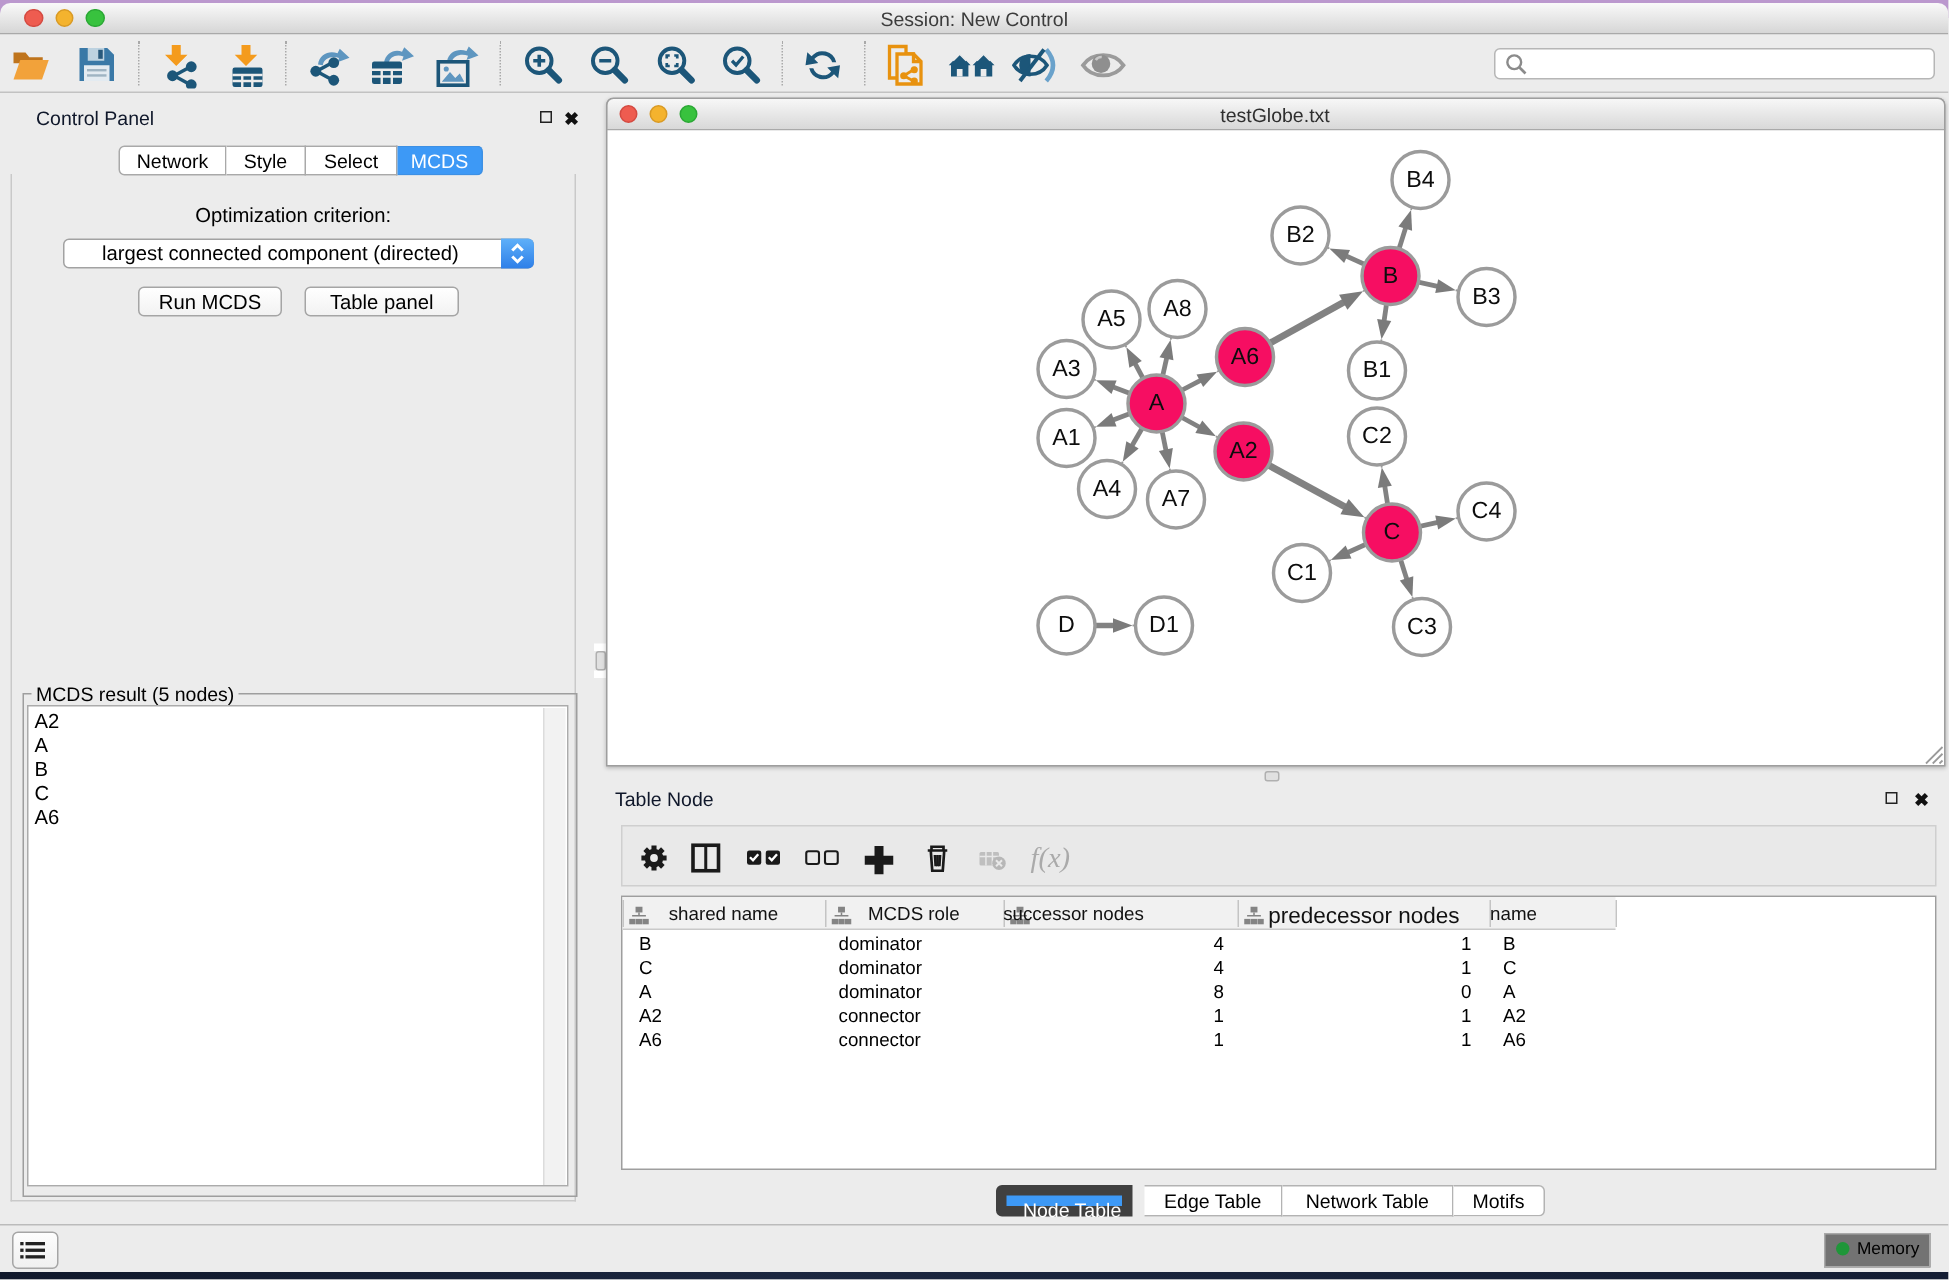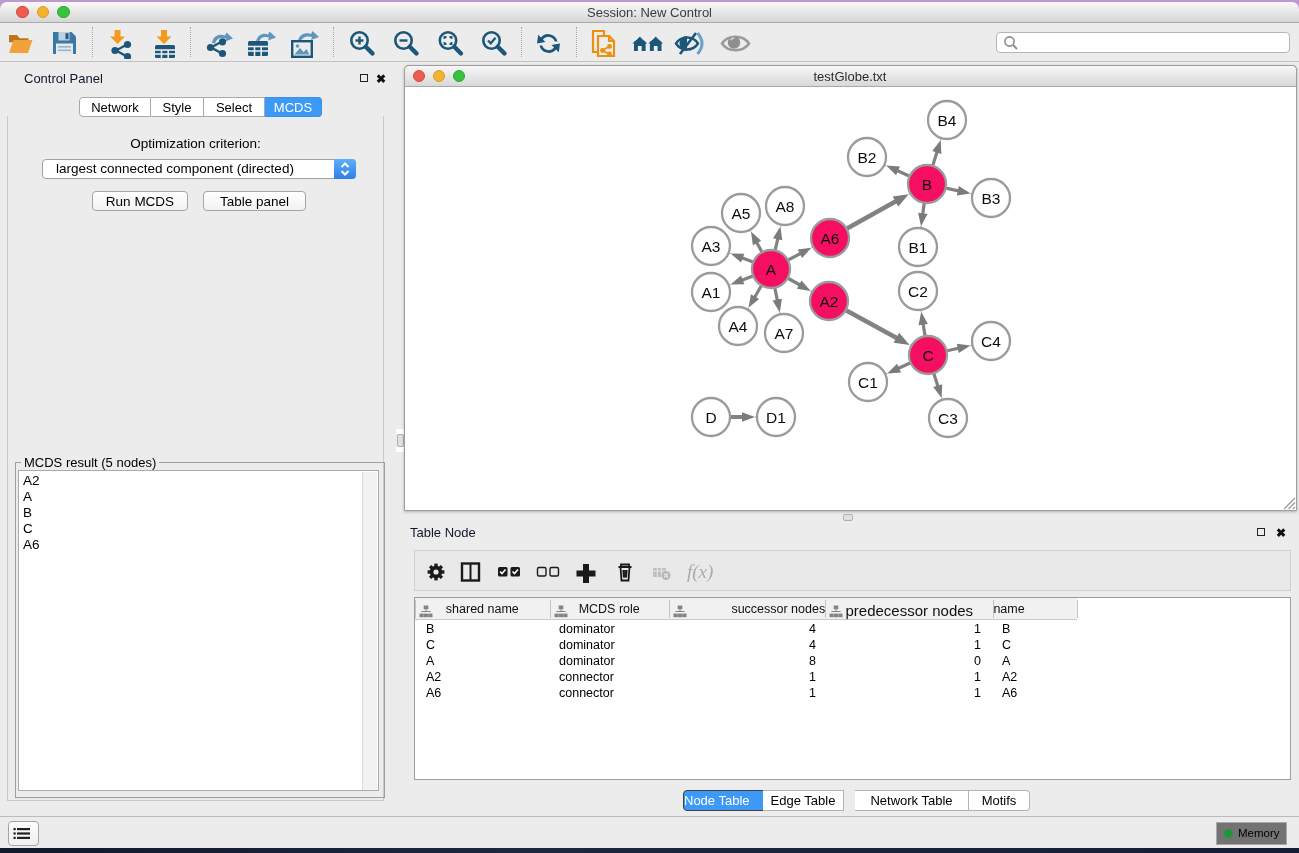--- a/index.html
+++ b/index.html
@@ -165,21 +165,21 @@
 <div class="abs minsq" style="left:360px;top:74px"></div>
 <div class="abs closex" style="left:376px;top:72px">✖</div>
 <div class="abs paneledge"></div>
 <div class="abs" style="left:79px;top:97px">
  <div class="tab" style="width:72px;border-left:1px solid #a9a9a9;border-radius:4px 0 0 4px">Network</div>
  <div class="tab" style="width:53px">Style</div>
  <div class="tab" style="width:61px">Select</div>
  <div class="tab" style="width:57px;background:#3d99f6;color:#fff;border-color:#3d90e4;border-radius:0 4px 4px 0">MCDS</div>
 </div>
 <div class="abs" style="left:0;top:136px;width:391px;text-align:center;font-size:13.5px;color:#000">Optimization criterion:</div>
-<div class="abs" style="left:42px;top:159px;width:314px;height:20px;background:#fff;border:1px solid #a2a2a2;border-radius:4px;font-size:13.5px;line-height:18px;padding-left:13px;color:#000">largest connected component (directed)
+<div class="abs" style="left:42px;top:159px;width:314px;height:20px;background:#fff;border:1px solid #a2a2a2;border-radius:4px;font-size:13.5px;line-height:18px;padding-left:25px;color:#000">largest connected component (directed)
  <div class="abs" style="right:-1px;top:-1px;width:22px;height:20px;background:linear-gradient(#5fb0f9,#2e7fe8);border-radius:0 4px 4px 0">
   <svg width="22" height="20" viewBox="0 0 22 20">
         <path d="M7.5 8 L11 4.5 L14.5 8 M7.5 12 L11 15.5 L14.5 12" fill="none" stroke="#fff" stroke-width="2"></path>
       </svg>
  </div>
 </div>
 <div class="abs btn" style="left:92px;top:191px;width:96px;height:20px;line-height:19px">Run MCDS</div>
 <div class="abs btn" style="left:203px;top:191px;width:103px;height:20px;line-height:19px">Table panel</div>
 <div class="abs" style="left:15px;top:462px;width:370px;height:336px;border:1px solid #9e9e9e"></div>
 <div class="abs grouplab" style="left:21px;top:455px">MCDS result (5 nodes)</div>
@@ -408,21 +408,21 @@
 <div class="abs" style="left:672.8px;top:602px"><svg width="14" height="13" viewBox="0 0 14 13" style="vertical-align:-2px">
       <g fill="#848484">
         <rect x="4.7" y="0.5" width="4.6" height="3.8"></rect>
         <rect x="6.5" y="4.3" width="1" height="2.2"></rect>
         <rect x="2.4" y="6" width="9.2" height="1"></rect>
         <rect x="0.5" y="8.6" width="4.2" height="3.6"></rect>
         <rect x="4.9" y="8.6" width="4.2" height="3.6"></rect>
         <rect x="9.3" y="8.6" width="4.2" height="3.6"></rect>
       </g>
     </svg></div>
-<div class="abs" style="left:668.8px;top:602px;width:156.4px;text-align:right;font-size:12.5px;color:#111">successor nodes</div>
+<div class="abs" style="left:668.8px;top:602px;width:156.4px;text-align:left;font-size:12.5px;color:#111">successor nodes</div>
 <div class="abs" style="left:825.2px;top:600px;width:1px;height:18px;background:#c4c4c4"></div>
 <div class="abs" style="left:829.2px;top:602px"><svg width="14" height="13" viewBox="0 0 14 13" style="vertical-align:-2px">
       <g fill="#848484">
         <rect x="4.7" y="0.5" width="4.6" height="3.8"></rect>
         <rect x="6.5" y="4.3" width="1" height="2.2"></rect>
         <rect x="2.4" y="6" width="9.2" height="1"></rect>
         <rect x="0.5" y="8.6" width="4.2" height="3.6"></rect>
         <rect x="4.9" y="8.6" width="4.2" height="3.6"></rect>
         <rect x="9.3" y="8.6" width="4.2" height="3.6"></rect>
       </g>
@@ -449,16 +449,16 @@
 <div class="abs" style="left:426px;top:669px;font-size:12.5px;line-height:16px;color:#000">A2</div>
 <div class="abs" style="left:559px;top:669px;font-size:12.5px;line-height:16px;color:#000">connector</div>
 <div class="abs" style="left:716px;top:669px;width:100px;text-align:right;font-size:12.5px;line-height:16px;color:#000">1</div>
 <div class="abs" style="left:881px;top:669px;width:100px;text-align:right;font-size:12.5px;line-height:16px;color:#000">1</div>
 <div class="abs" style="left:1002px;top:669px;font-size:12.5px;line-height:16px;color:#000">A2</div>
 <div class="abs" style="left:426px;top:685px;font-size:12.5px;line-height:16px;color:#000">A6</div>
 <div class="abs" style="left:559px;top:685px;font-size:12.5px;line-height:16px;color:#000">connector</div>
 <div class="abs" style="left:716px;top:685px;width:100px;text-align:right;font-size:12.5px;line-height:16px;color:#000">1</div>
 <div class="abs" style="left:881px;top:685px;width:100px;text-align:right;font-size:12.5px;line-height:16px;color:#000">1</div>
 <div class="abs" style="left:1002px;top:685px;font-size:12.5px;line-height:16px;color:#000">A6</div>
-<div class="abs" style="left:683px;top:790px;width:90.5px;height:21px;background:#3d99f6;color:#fff;border:1px solid #404040;border-radius:4px 0 0 4px;font-size:13px;line-height:20px;text-align:left">Node Table</div>
-<div class="abs" style="left:763.0px;top:790px;width:81px;height:21px;background:#fff;color:#000;border:1px solid #b3b3b3;border-left:none;font-size:13px;line-height:20px;text-align:center">Edge Table</div>
+<div class="abs" style="left:664px;top:790px;width:90.5px;height:21px;background:#3d99f6;color:#fff;border:7px solid #404040;border-radius:4px 0 0 4px;font-size:13px;line-height:20px;text-align:right">Node Table</div>
+<div class="abs" style="left:763.0px;top:790px;width:92.0px;height:21px;background:#fff;color:#000;border:1px solid #b3b3b3;border-left:none;font-size:13px;line-height:20px;text-align:center">Edge Table</div>
 <div class="abs" style="left:855.0px;top:790px;width:114.0px;height:21px;background:#fff;color:#000;border:1px solid #b3b3b3;border-left:none;font-size:13px;line-height:20px;text-align:center">Network Table</div>
 <div class="abs" style="left:969.0px;top:790px;width:61.0px;height:21px;background:#fff;color:#000;border:1px solid #b3b3b3;border-left:none;border-radius:0 4px 4px 0;font-size:13px;line-height:20px;text-align:center">Motifs</div>
 
 </body></html>

